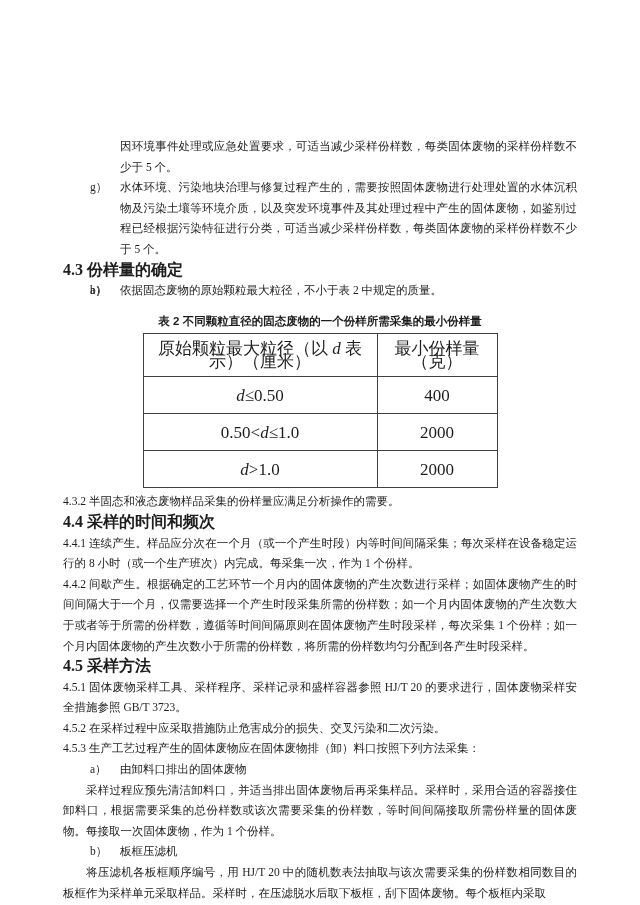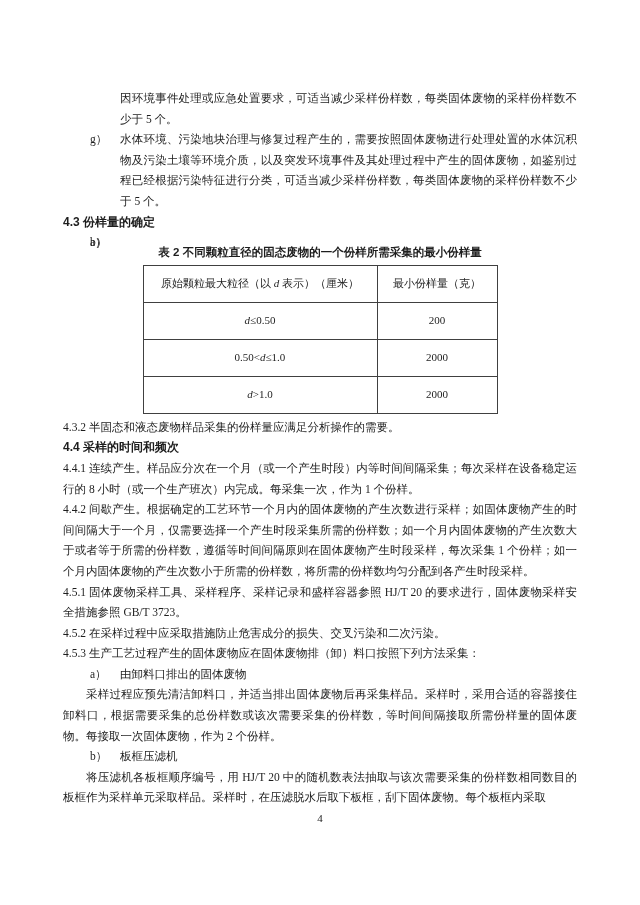--- a/index.html
+++ b/index.html
@@ -6,34 +6,35 @@
   body { width: 640px; height: 905px; overflow: hidden; }
   .page {
     box-sizing: border-box;
     width: 640px; height: 802px;
     padding: 88px 63px 0 63px;
     font-family: "Liberation Serif", "DejaVu Serif", serif;
     font-size: 11.5px;
     line-height: 20.6px;
     color: #1d1d1d;
     background: #ffffff;
+    margin-top: 48px;
   }
   .page p { margin: 0; text-align: justify; }
   
   .cont { padding-left: 57px; }
   
   .hang { position: relative; padding-left: 57px; }
   .hang .marker { position: absolute; left: 27px; top: 0; }
   
   .clause {}
   
   .head {
-    font-family: Liberation Sans, sans-serif;
+    font-family: Liberation Serif, serif;
     font-weight: bold;
-    font-size: 12px;
+    font-size: 16px;
     text-align: left !important;
   }
   
   .caption {
     font-family: Liberation Sans, sans-serif;
     font-weight: bold;
     font-size: 11.5px;
     text-align: center !important;
     margin-top: 10px !important;
     margin-bottom: 2px !important;
@@ -43,21 +44,21 @@
     table-layout: fixed;
     width: 354px;
     margin: 0 auto 3px auto;
   }
   table.t2 td {
     border: 1px solid #404040;
     text-align: center;
     vertical-align: middle;
     height: 20px;
     padding: 8px 2px;
-    font-size: 11px;
+    font-size: 17px;
     line-height: 13px;
   }
   .var { font-style: italic; font-family: "Liberation Serif", serif; }
   
   .indent2 { text-indent: 23px; }
   .pagenum { text-align: center !important; font-size: 11px; }
 </style>
 </head>
 <body>
 
@@ -72,70 +73,72 @@
 
   <p class="head">4.3 份样量的确定</p>
 
 
   <div class="hang">
     <span class="marker">a）</span>
   </div>
 
   <div class="hang">
     <span class="marker">b）</span>
+    <p>依据固态废物的原始颗粒最大粒径，不小于表 2 中规定的质量。</p>
   </div>
 
   <p class="caption">表 2 不同颗粒直径的固态废物的一个份样所需采集的最小份样量</p>
 
   <table class="t2">
     <colgroup>
         <col style="width:234px">
         <col style="width:120px">
       </colgroup>
     <tbody>
       <tr>
         <td><span>原始颗粒最大粒径（以 </span><span class="var">d</span><span> 表示）（厘米）</span></td>
         <td>最小份样量（克）</td>
       </tr>
       <tr>
         <td><span></span><span class="var">d</span><span>≤0.50</span></td>
-        <td>200</td>
+        <td>400</td>
       </tr>
       <tr>
         <td><span>0.50&lt;</span><span class="var">d</span><span>≤1.0</span></td>
         <td>2000</td>
       </tr>
       <tr>
         <td><span></span><span class="var">d</span><span>&gt;1.0</span></td>
         <td>2000</td>
       </tr>
     </tbody>
   </table>
 
   <p class="clause">4.3.2 半固态和液态废物样品采集的份样量应满足分析操作的需要。</p>
 
   <p class="head">4.4 采样的时间和频次</p>
 
   <p class="clause">4.4.1 连续产生。样品应分次在一个月（或一个产生时段）内等时间间隔采集；每次采样在设备稳定运行的 8 小时（或一个生产班次）内完成。每采集一次，作为 1 个份样。</p>
 
   <p class="clause">4.4.2 间歇产生。根据确定的工艺环节一个月内的固体废物的产生次数进行采样；如固体废物产生的时间间隔大于一个月，仅需要选择一个产生时段采集所需的份样数；如一个月内固体废物的产生次数大于或者等于所需的份样数，遵循等时间间隔原则在固体废物产生时段采样，每次采集 1 个份样；如一个月内固体废物的产生次数小于所需的份样数，将所需的份样数均匀分配到各产生时段采样。</p>
 
+  <p class="head">4.5 采样方法</p>
 
   <p class="clause">4.5.1 固体废物采样工具、采样程序、采样记录和盛样容器参照 HJ/T 20 的要求进行，固体废物采样安全措施参照 GB/T 3723。</p>
 
   <p class="clause">4.5.2 在采样过程中应采取措施防止危害成分的损失、交叉污染和二次污染。</p>
 
   <p class="clause">4.5.3 生产工艺过程产生的固体废物应在固体废物排（卸）料口按照下列方法采集：</p>
 
   <div class="hang">
     <span class="marker">a）</span>
     <p>由卸料口排出的固体废物</p>
   </div>
 
-  <p class="indent2">采样过程应预先清洁卸料口，并适当排出固体废物后再采集样品。采样时，采用合适的容器接住卸料口，根据需要采集的总份样数或该次需要采集的份样数，等时间间隔接取所需份样量的固体废物。每接取一次固体废物，作为 2 个份样。</p>
+  <p class="indent2">采样过程应预先清洁卸料口，并适当排出固体废物后再采集样品。采样时，采用合适的容器接住卸料口，根据需要采集的总份样数或该次需要采集的份样数，等时间间隔接取所需份样量的固体废物。每接取一次固体废物，作为 1 个份样。</p>
 
   <div class="hang">
     <span class="marker">b）</span>
     <p>板框压滤机</p>
   </div>
 
   <p class="indent2">将压滤机各板框顺序编号，用 HJ/T 20 中的随机数表法抽取与该次需要采集的份样数相同数目的板框作为采样单元采取样品。采样时，在压滤脱水后取下板框，刮下固体废物。每个板框内采取</p>
 
   <p class="pagenum">4</p>
 

